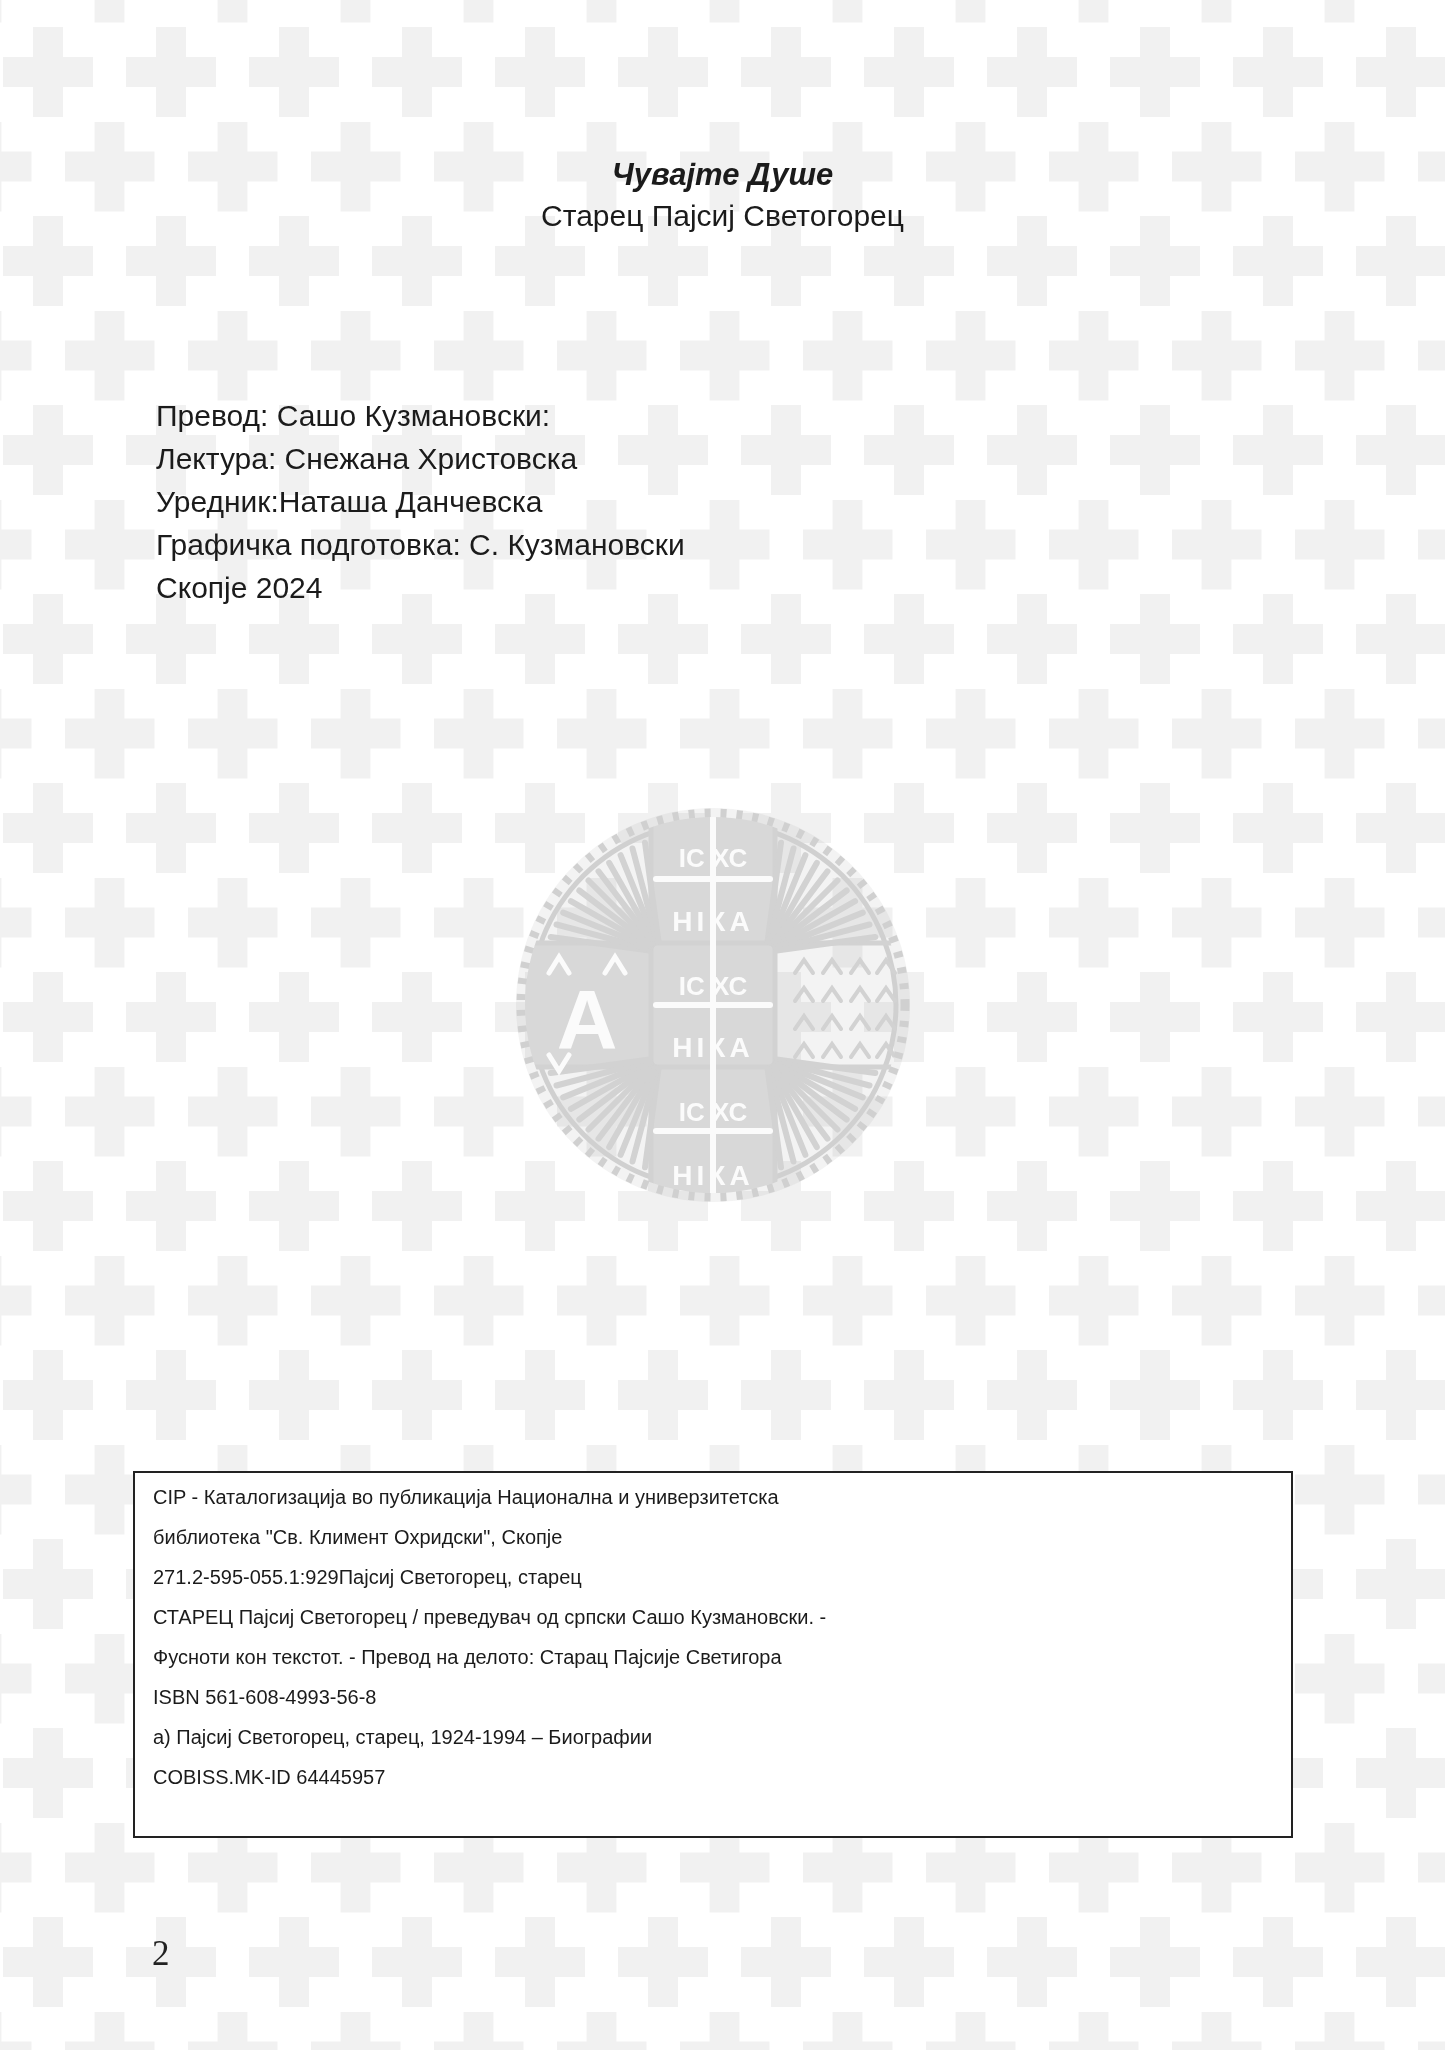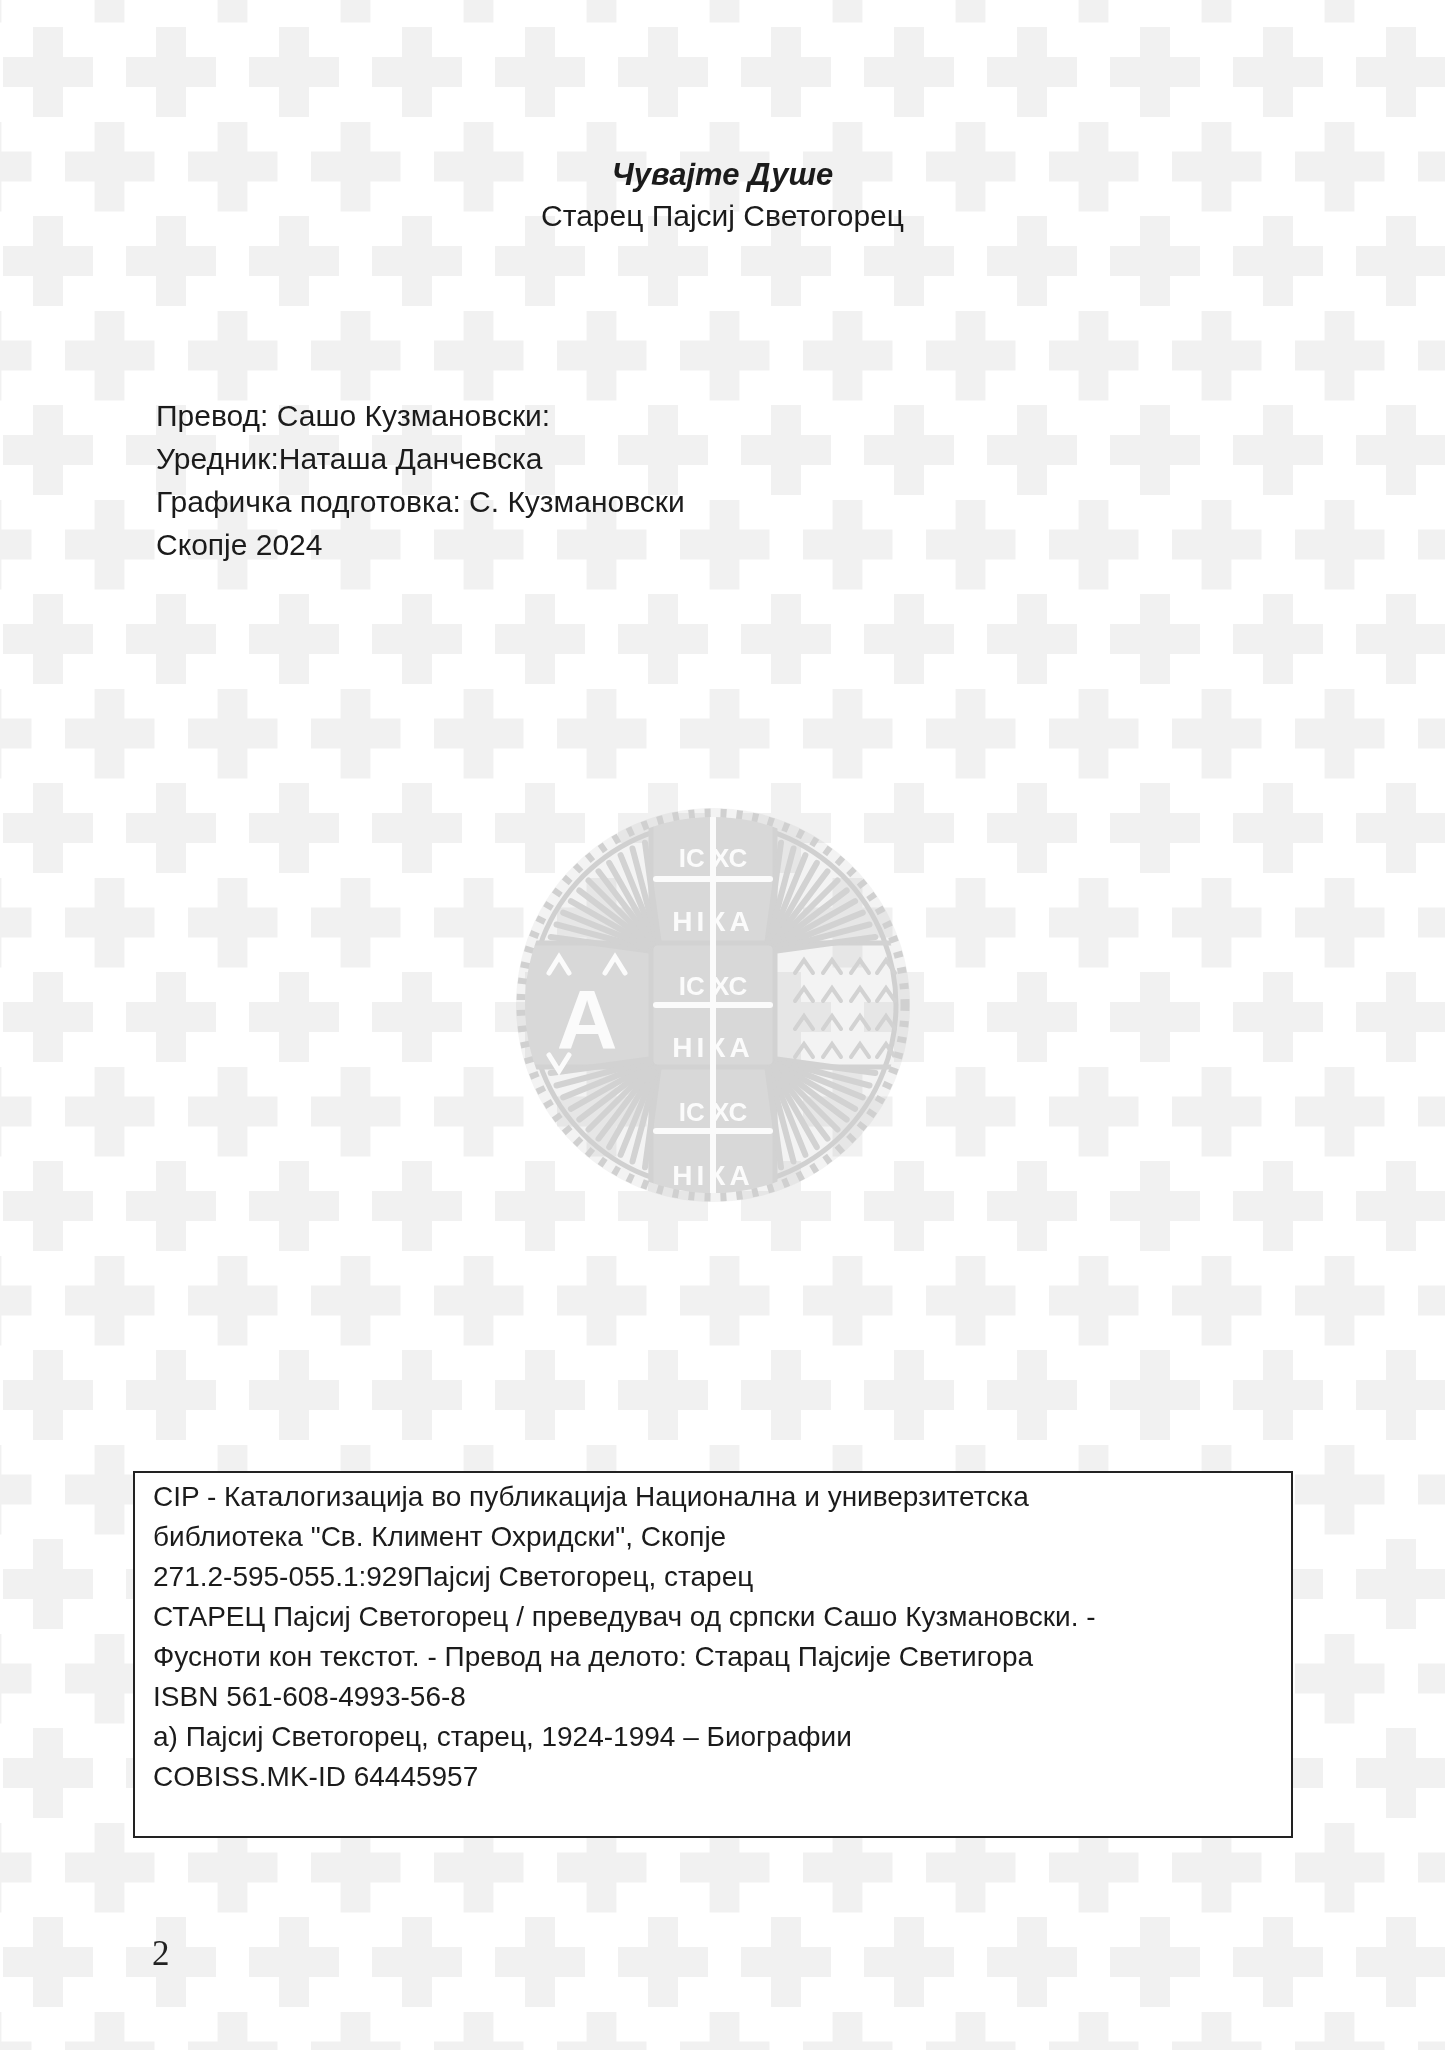--- a/index.html
+++ b/index.html
@@ -74,21 +74,21 @@
     position: absolute;
     left: 133px;
     top: 1471px;
     width: 1160px;
     height: 367px;
     box-sizing: border-box;
     border: 2px solid #222222;
     background: #ffffff;
     padding: 4px 18px;
     z-index: 3;
-    font-size: 28px;
+    font-size: 20px;
     line-height: 40px;
     overflow: hidden;
     white-space: nowrap;
   }
   
   #page-number {
     position: absolute;
     left: 152px;
     top: 1934px;
     z-index: 2;
@@ -393,20 +393,21 @@
       <div class="pcross" style="left: 1417.5px; top: 2011.5px; background: rgb(241, 241, 241);"></div>
     </div>
 
   <div id="title-block">
     <div class="title-main">Чувајте Душе</div>
     <div class="title-author">Старец Пајсиј Светогорец</div>
   </div>
 
   <div id="credits-block">
       <div>Превод: Сашо Кузмановски:</div>
+      <div>Лектура: Снежана Христовска</div>
       <div>Уредник:Наташа Данчевска</div>
       <div>Графичка подготовка: С. Кузмановски</div>
       <div>Скопје 2024</div>
     </div>
 
   <div id="seal-wrap">
     <svg id="seal-svg" viewBox="0 0 400 400" width="400" height="400">
       <defs>
         <clipPath id="sealclip">
             <circle cx="200" cy="200" r="188"></circle>

